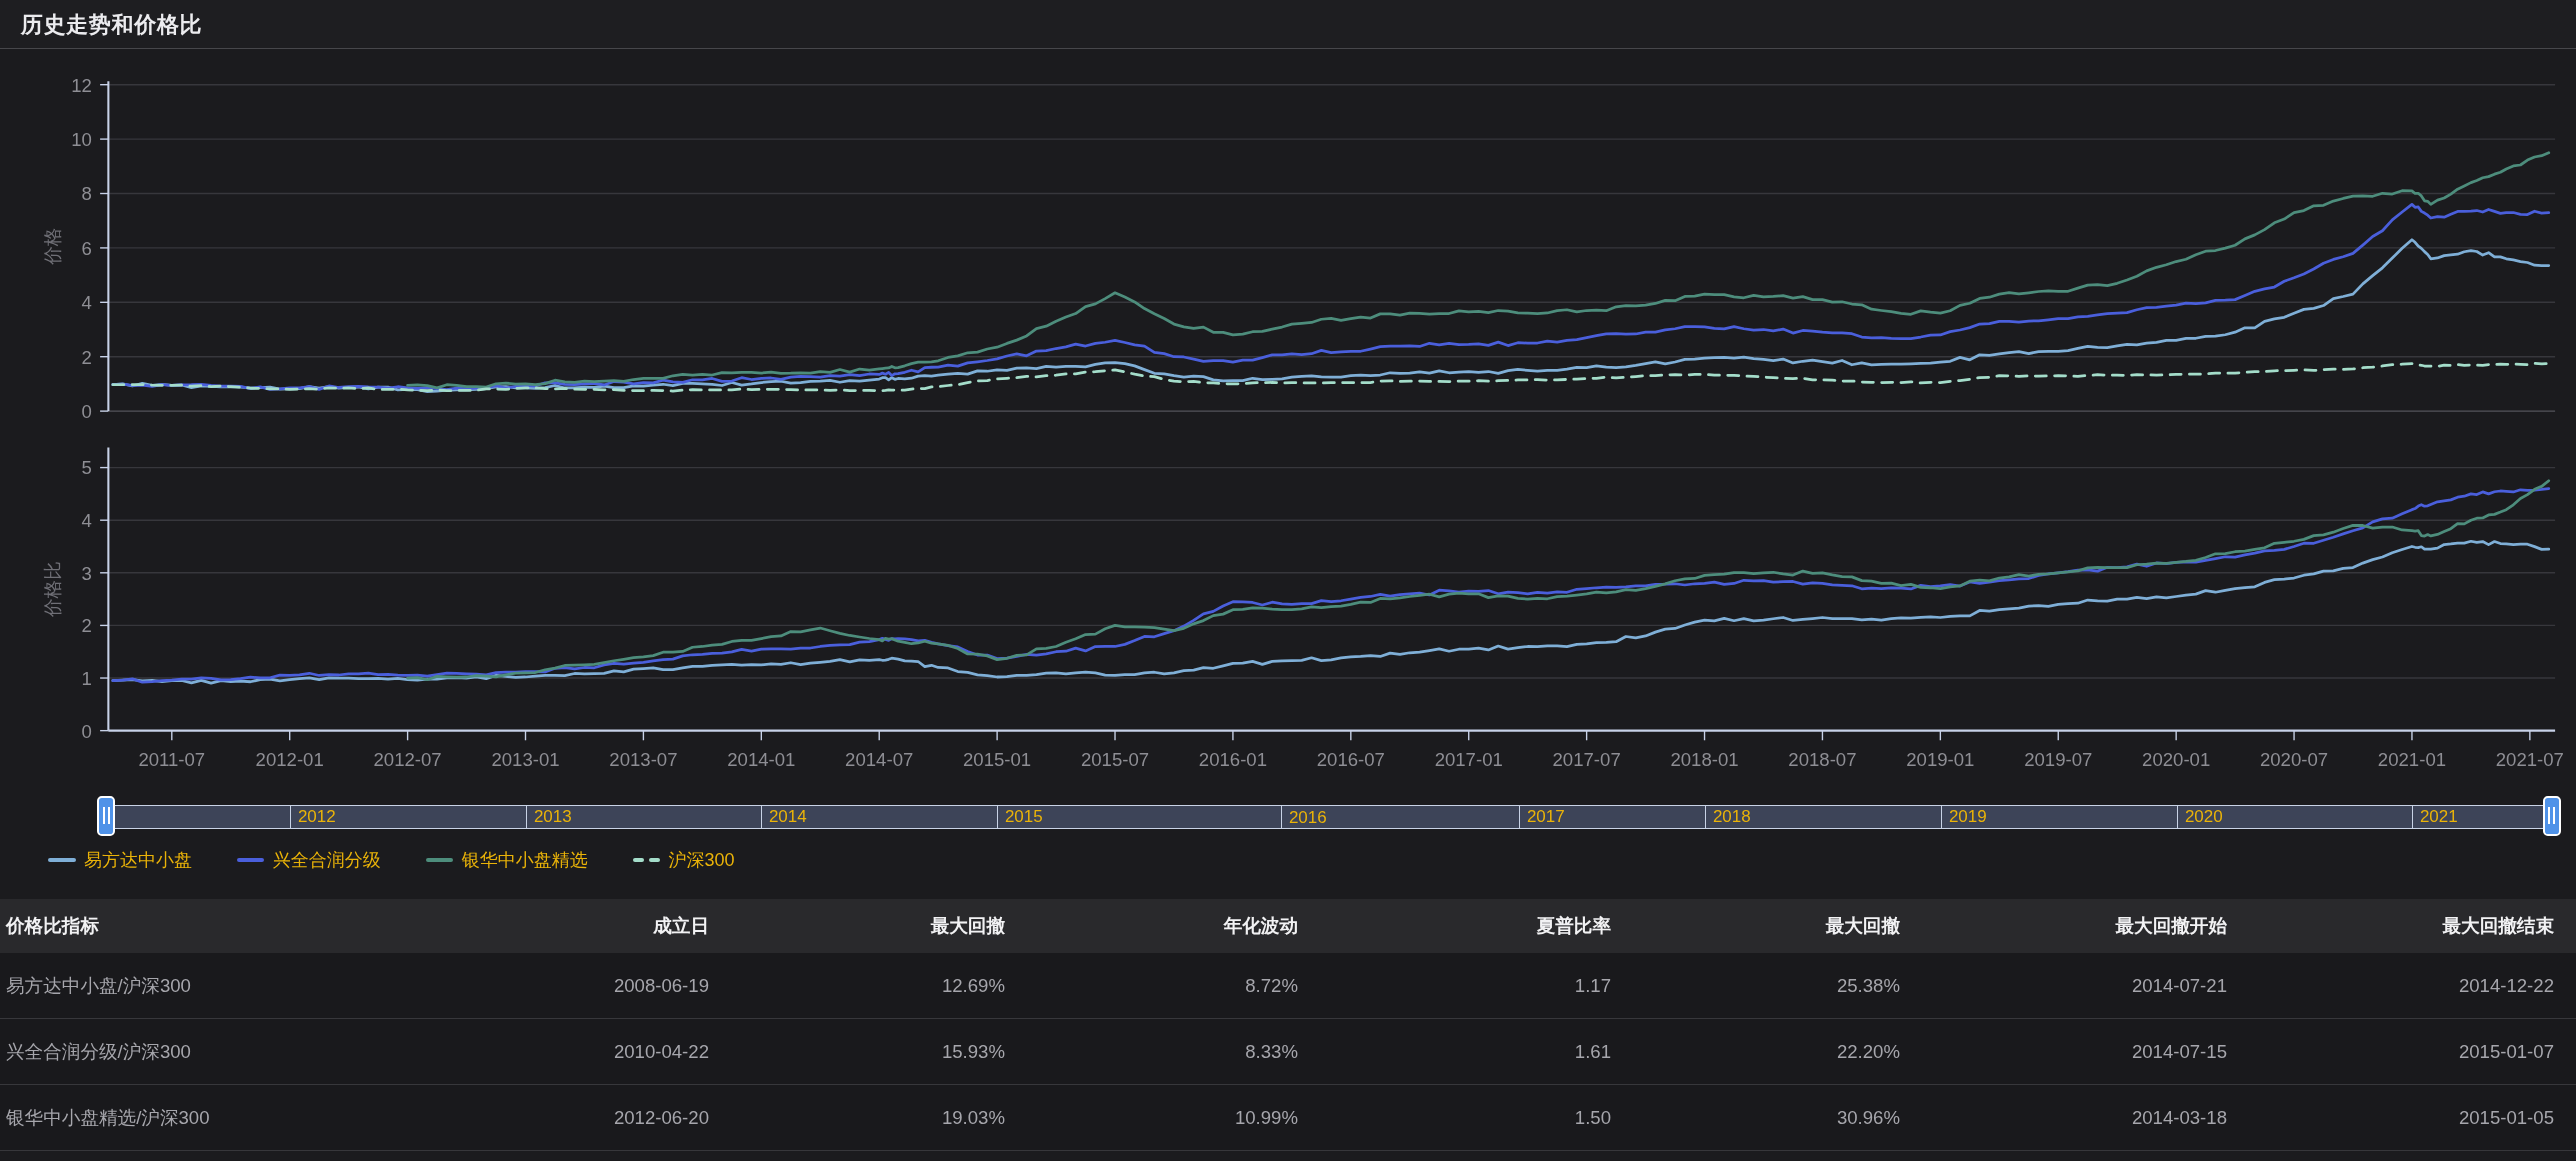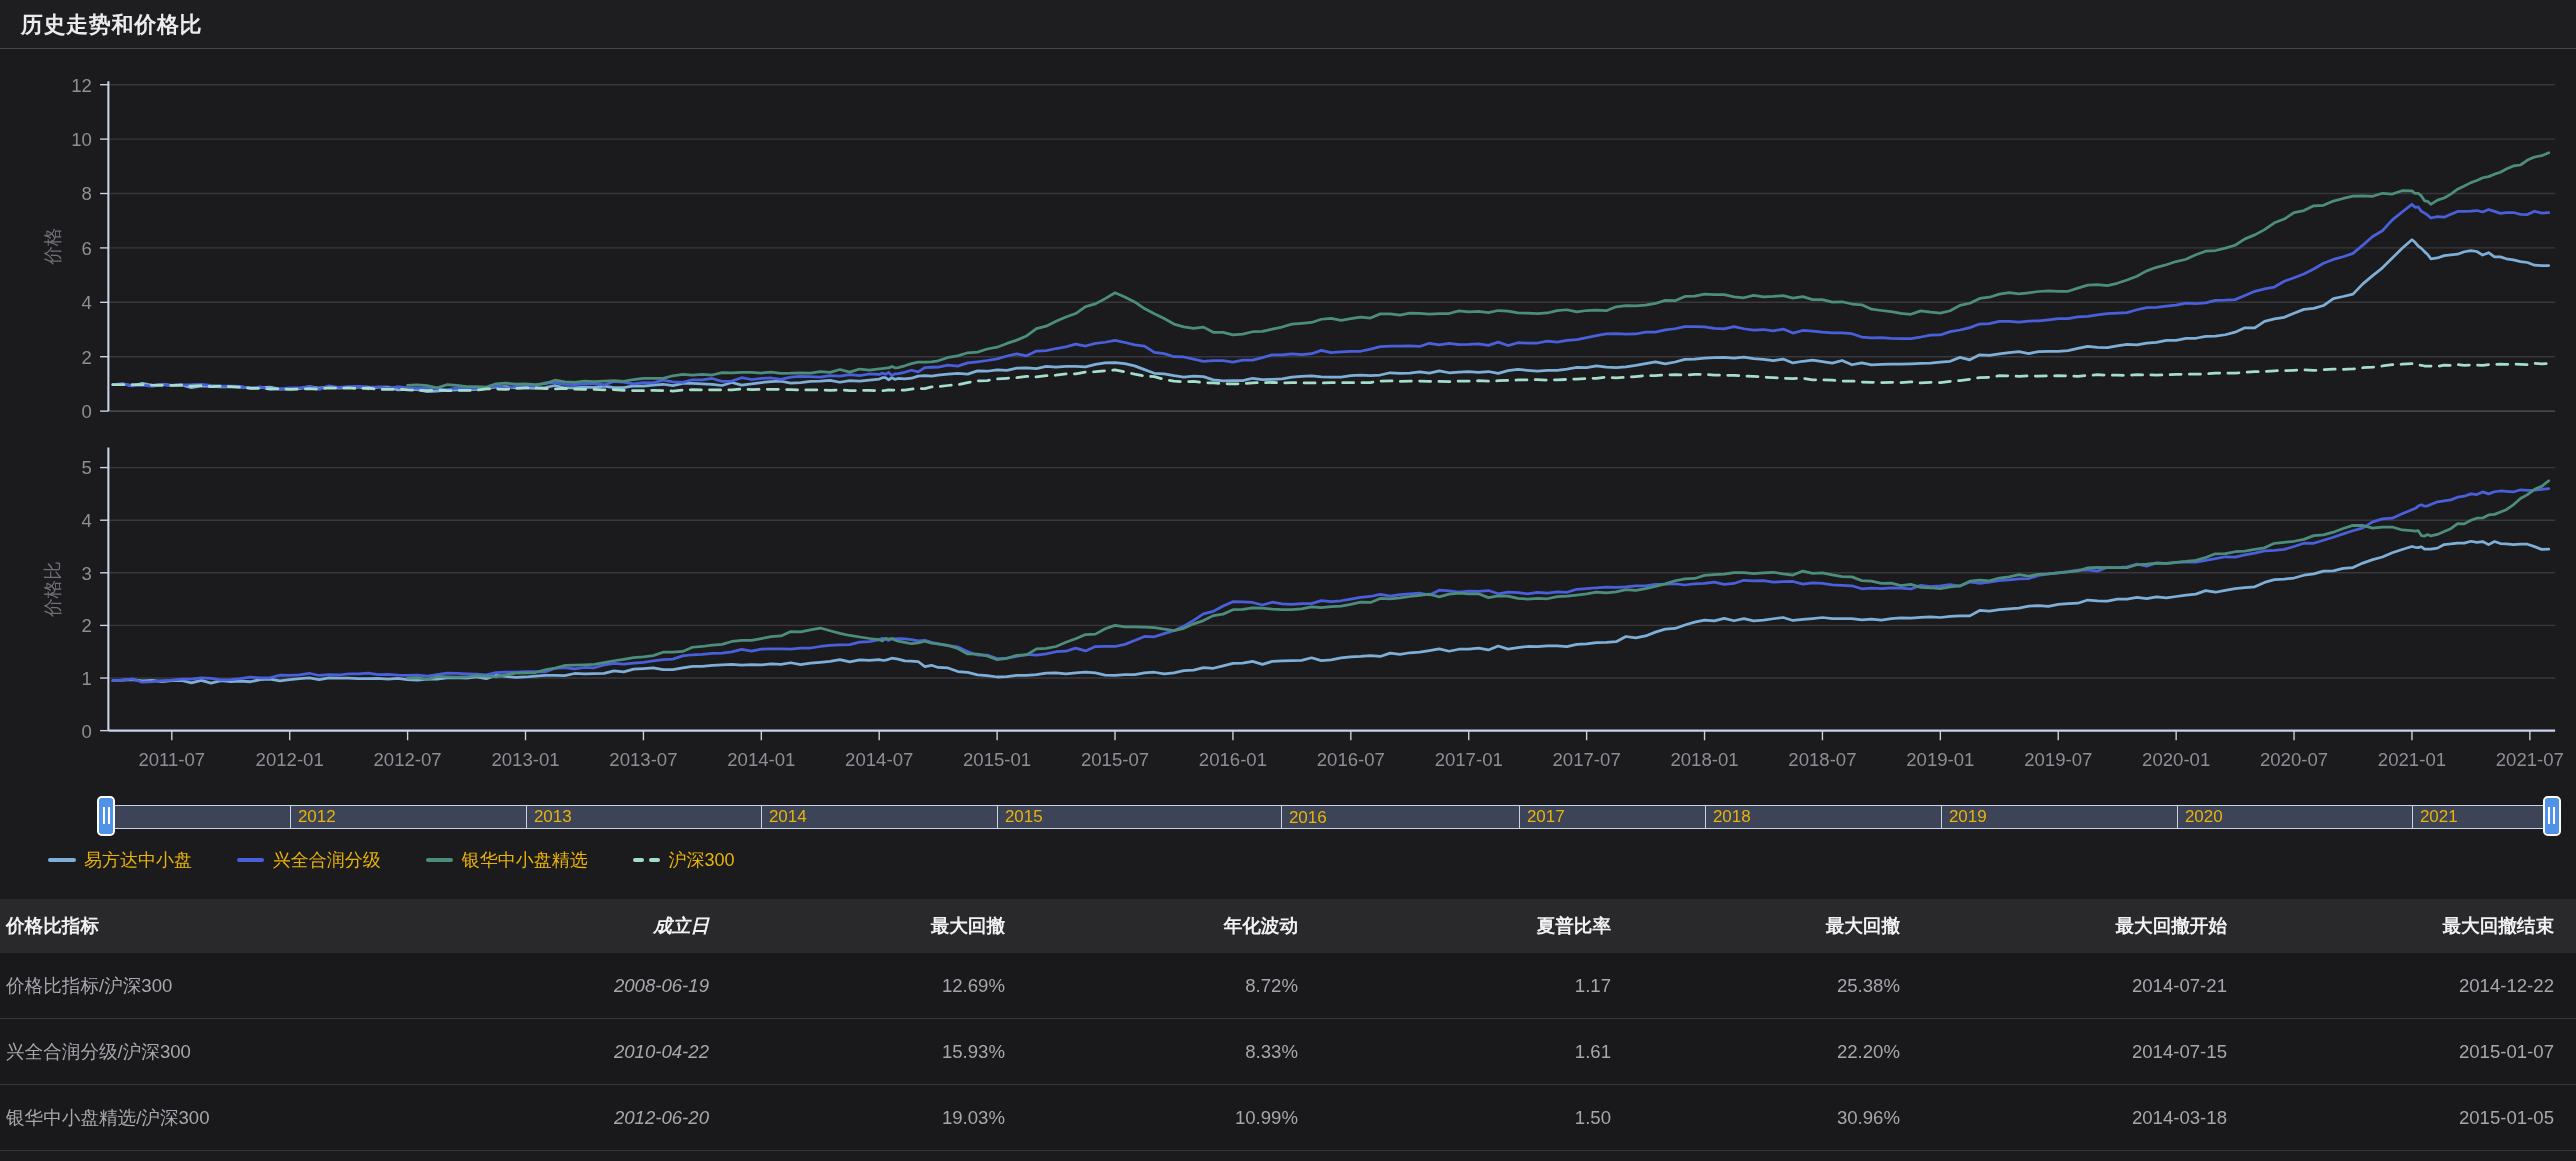--- a/index.html
+++ b/index.html
@@ -29,21 +29,21 @@
   .legend-item{display:flex;align-items:center;gap:8.3px;font-size:18px;color:#eab308;cursor:pointer;}
   .legend-sw{width:27.6px;height:4.1px;border-radius:2.1px;}
   .legend-sw-dash{width:27.6px;height:4.1px;display:flex;justify-content:space-between;}
   .legend-sw-dash i{display:block;width:11px;height:4.1px;border-radius:2.1px;}
   
   .ptable{position:absolute;left:0;top:899px;width:2576px;}
   .thead{display:flex;align-items:center;height:54px;background:#29292c;color:#f2f2f4;font-weight:bold;font-size:18.6px;}
   .trow{display:flex;align-items:center;height:65px;background:#19191c;color:#a6a6ac;font-size:18.6px;border-bottom:1.4px solid #37373b;}
   .c{box-sizing:border-box;text-align:right;white-space:nowrap;}
   .c0{width:406px;text-align:left;padding-left:6px;}
-  .c1{width:303px;font-style:italic;}.c2{width:296px;}.c3{width:293px;}.c4{width:313px;}
+  .c1{width:303px;}.c2{width:296px;}.c3{width:293px;}.c4{width:313px;}
   .c5{width:289px;}.c6{width:327px;}.c7{width:327px;}
 </style>
 </head>
 <body>
 
 <div class="topbar"></div>
 <div class="page-title">历史走势和价格比</div>
 
 <svg id="chart-svg" viewBox="0 0 3740 1320">
     <line x1="157" x2="3710" y1="597" y2="597" stroke="#55555b" stroke-width="2"></line>
@@ -209,21 +209,21 @@
       <div class="c c1">成立日</div>
       <div class="c c2">最大回撤</div>
       <div class="c c3">年化波动</div>
       <div class="c c4">夏普比率</div>
       <div class="c c5">最大回撤</div>
       <div class="c c6">最大回撤开始</div>
       <div class="c c7">最大回撤结束</div>
     </div>
   <div id="tbody">
       <div class="trow">
-        <div class="c c0">价格比指标/沪深300</div>
+        <div class="c c0">易方达中小盘/沪深300</div>
         <div class="c c1">2008-06-19</div>
         <div class="c c2">12.69%</div>
         <div class="c c3">8.72%</div>
         <div class="c c4">1.17</div>
         <div class="c c5">25.38%</div>
         <div class="c c6">2014-07-21</div>
         <div class="c c7">2014-12-22</div>
       </div>
       <div class="trow">
         <div class="c c0">兴全合润分级/沪深300</div>

